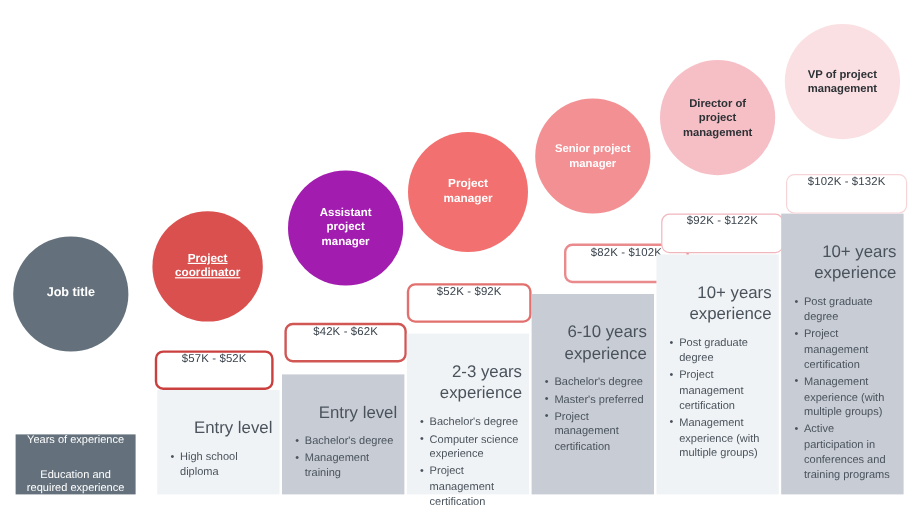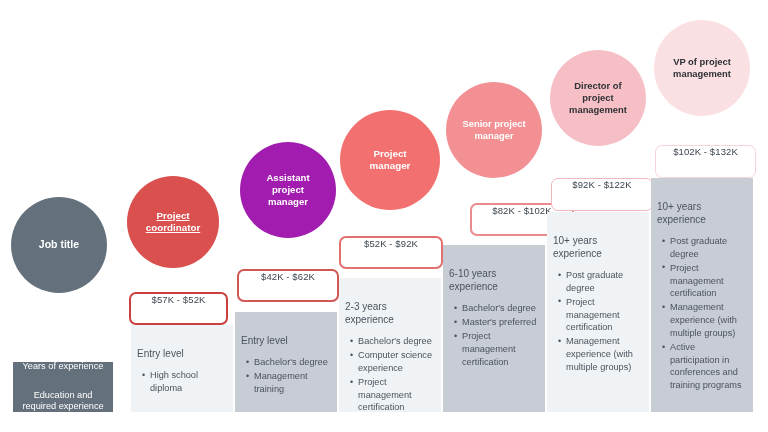--- a/index.html
+++ b/index.html
@@ -49,22 +49,22 @@
     letter-spacing: 0.1px;
   }
 
   
   .col-content {
     position: absolute;
     box-sizing: border-box;
     color: #4a535c;
   }
   .years {
-    text-align: left;
-    font-size: 10px;
+    text-align: right;
+    font-size: 14px;
     color: #4a535c;
     margin: 0 0 9px 0;
     line-height: 1.3;
   }
   .reqs {
     margin: 0;
     padding: 0 0 0 13px;
     list-style: none;
   }
   .reqs li {

